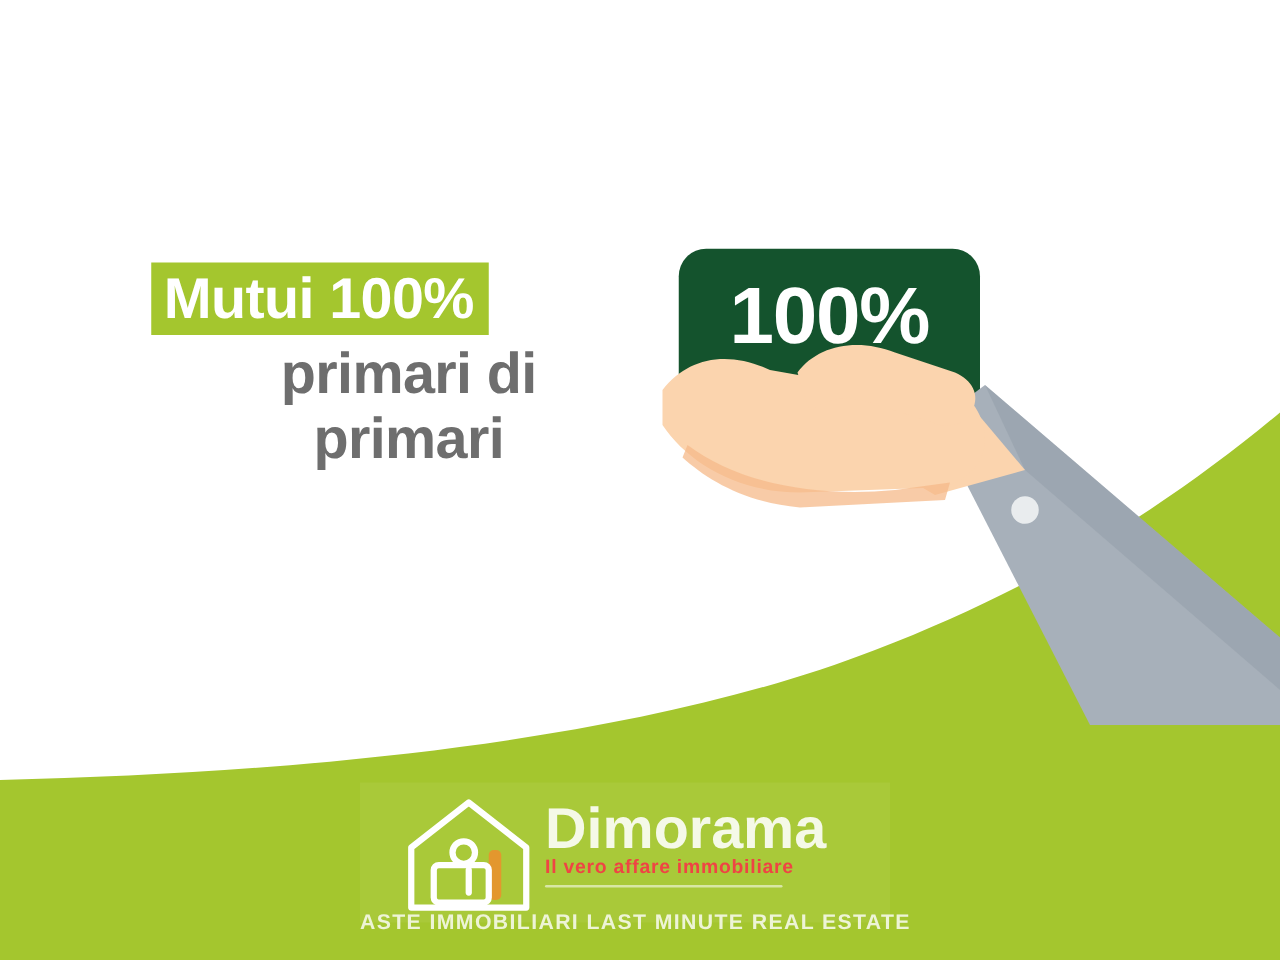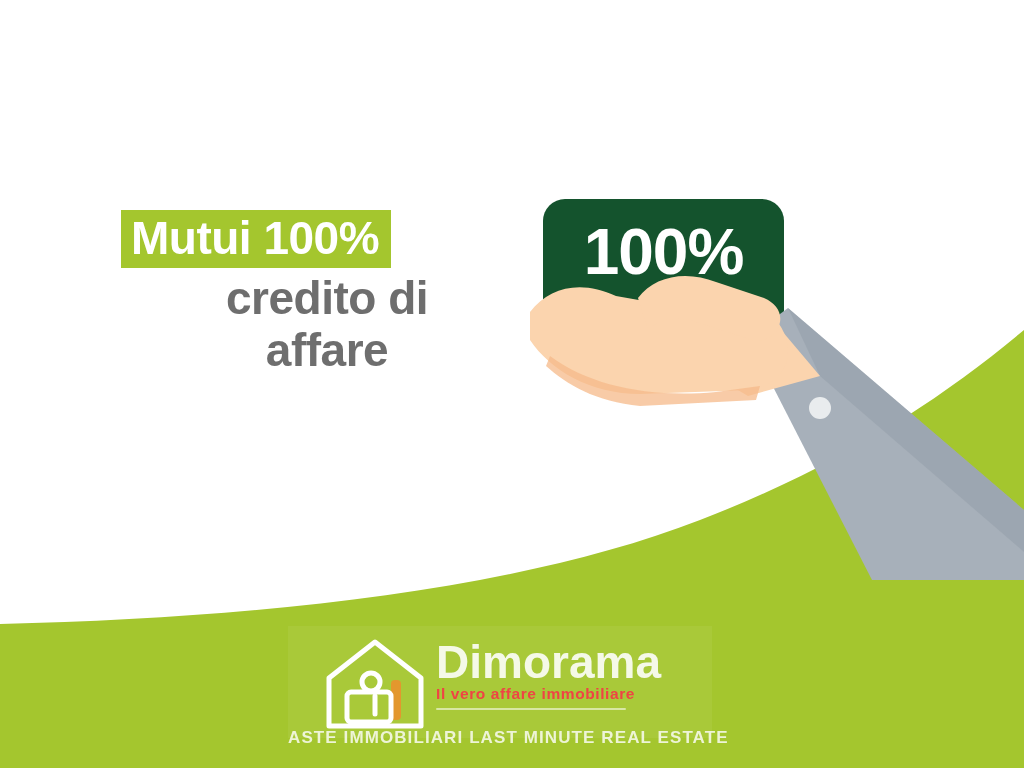--- a/index.html
+++ b/index.html
@@ -182,22 +182,22 @@
 <body>
 
 <div id="banner">
 
   <svg class="wave-layer" viewBox="0 0 1024 768" preserveAspectRatio="none">
     <path id="wave-path" d="M 0,624 C 260,618 520,590 700,520 C 840,466 940,400 1024,330 L 1024,768 L 0,768 Z" fill="#a4c62e"></path>
   </svg>
 
   <div class="headline">
     <span class="headline-line highlight">Mutui 100%</span>
-    <span class="headline-line">credito di</span>
-    <span class="headline-line">affare</span>
+    <span class="headline-line">primari di</span>
+    <span class="headline-line">primari</span>
   </div>
 
   <div class="illustration">
 
     <div class="card-100" style="background: #14532d;">
       <div class="card-100-text" style="color: rgb(255, 255, 255);">100%</div>
     </div>
 
     <svg class="hand-layer" viewBox="0 0 504 400">
 

